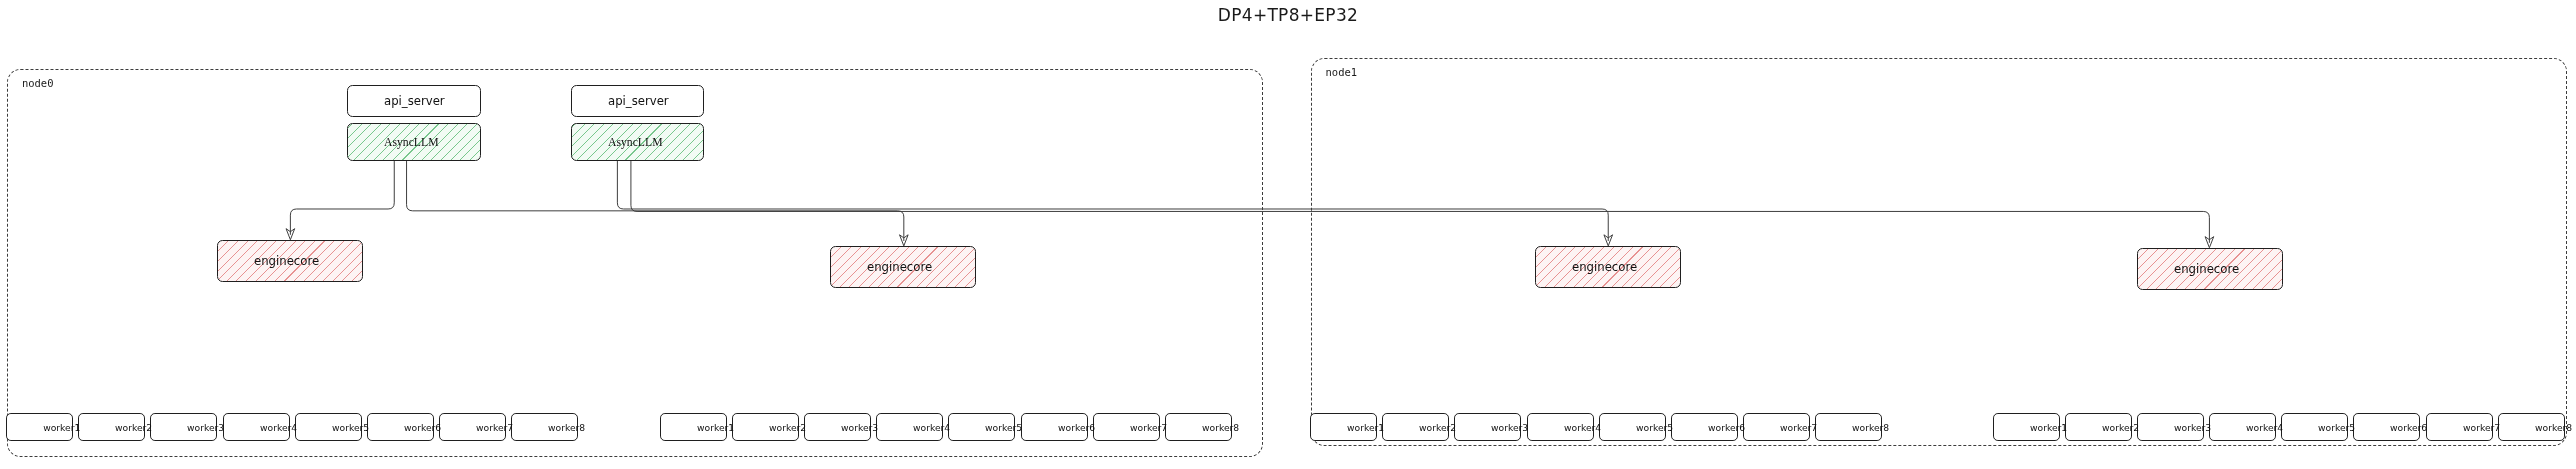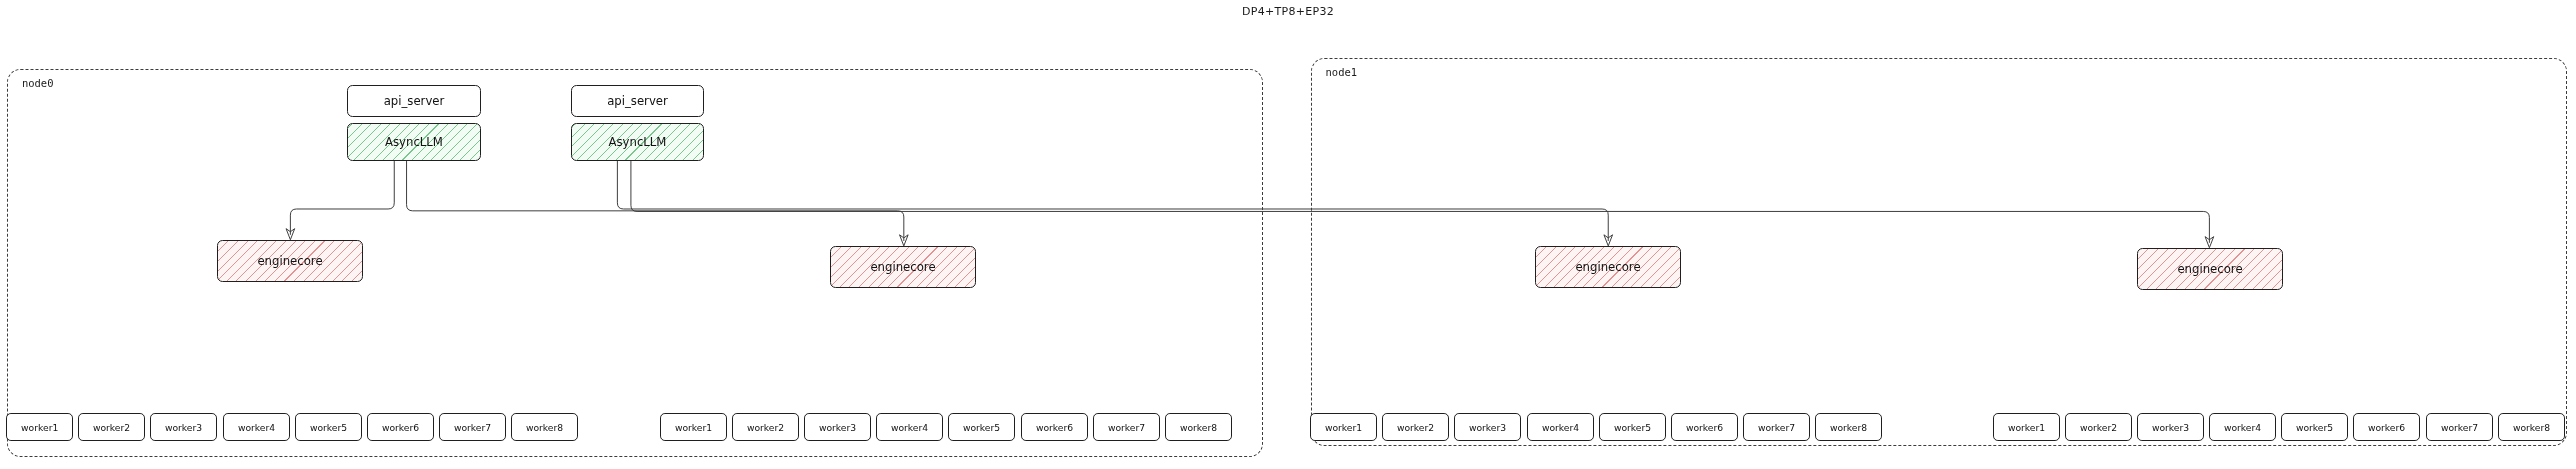--- a/index.html
+++ b/index.html
@@ -16,21 +16,21 @@
     overflow: hidden;
   }
 
   
   #diagram-title {
     position: absolute;
     left: 0;
     top: 4.9px;
     width: 2576px;
     text-align: center;
-    font-size: 11px;
+    font-size: 17px;
     color: #1a1a1a;
     letter-spacing: 0.3px;
     font-family: "DejaVu Sans", "Liberation Sans", sans-serif;
   }
 
   
   .node-cluster {
     position: absolute;
     border: 1.2px dashed #3c3c3c;
     border-radius: 13.5px;
@@ -48,41 +48,42 @@
   }
 
   
   .nbox {
     position: absolute;
     box-sizing: border-box;
     border: 1.4px solid #1f1f1f;
     border-radius: 5.5px;
     display: flex;
     align-items: center;
-    justify-content: center;
     background: #ffffff;
     color: #111111;
     white-space: nowrap;
+    padding-left: 36px;
   }
 
   .box-api_server {
     font-size: 11.7px;
     background: #ffffff;
   }
 
   .box-asyncllm {
     font-size: 11.7px;
     background-color: #f2fbf4;
     background-image: repeating-linear-gradient(
       -45deg,
       rgba(99, 190, 123, 0.85) 0px,
       rgba(99, 190, 123, 0.85) 0.8px,
       rgba(0, 0, 0, 0) 0.8px,
       rgba(0, 0, 0, 0) 6.8px
     );
+    font-family: Liberation Serif, serif;
   }
 
   .box-enginecore {
     font-size: 11.7px;
     background-color: #fdf4f4;
     background-image: repeating-linear-gradient(
       -45deg,
       rgba(226, 122, 122, 0.8) 0px,
       rgba(226, 122, 122, 0.8) 0.8px,
       rgba(0, 0, 0, 0) 0.8px,

